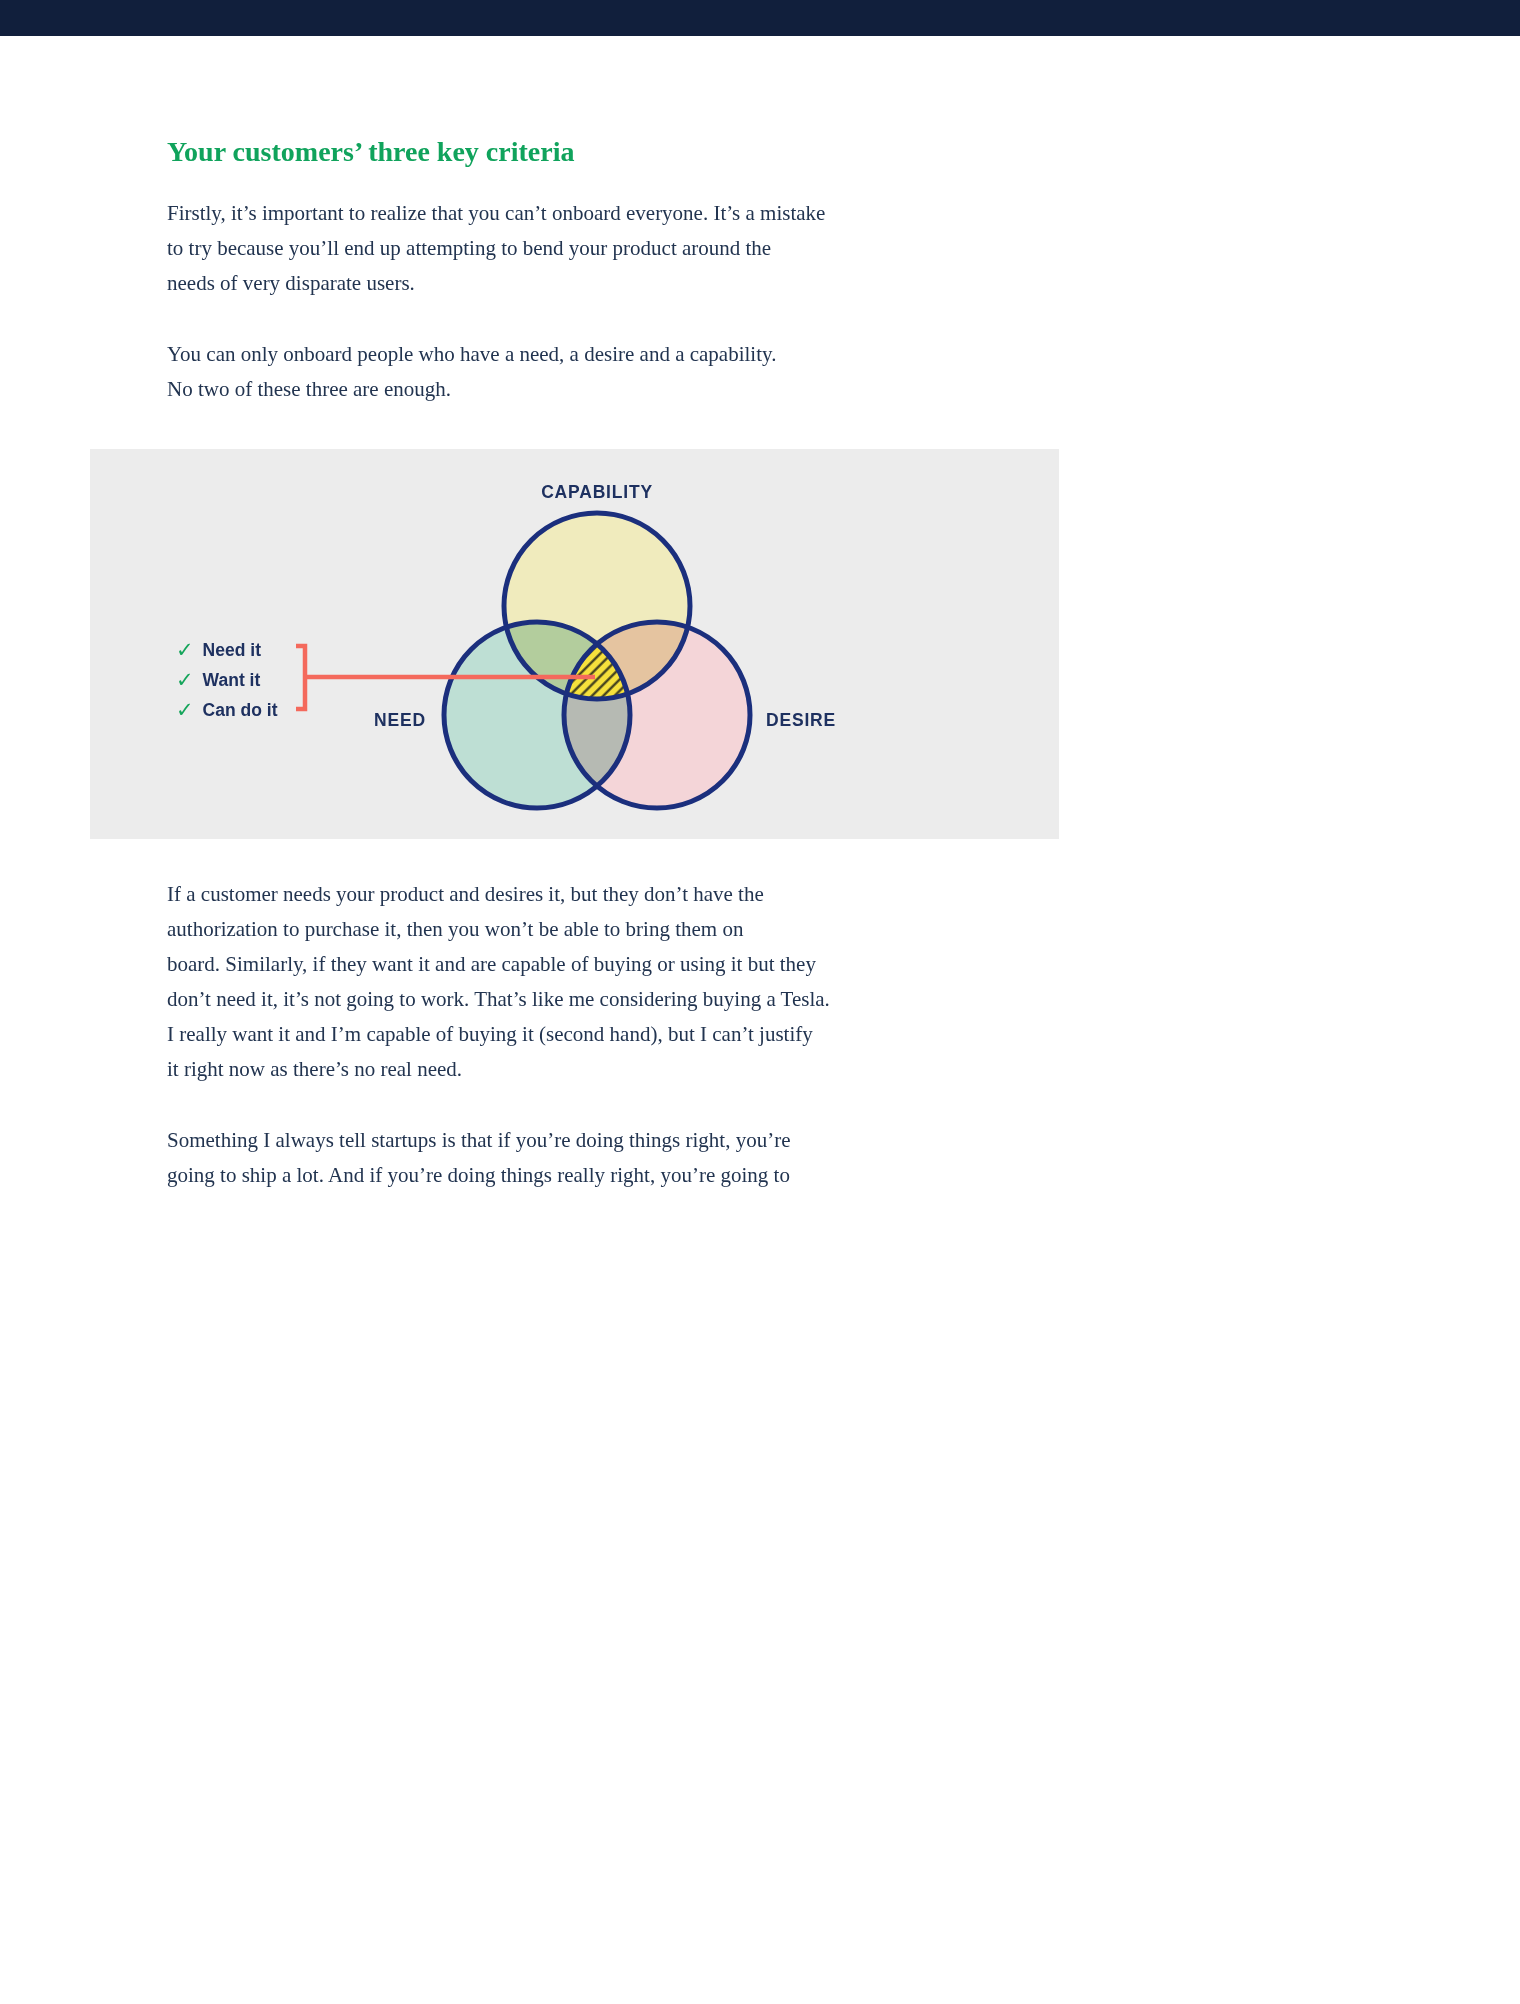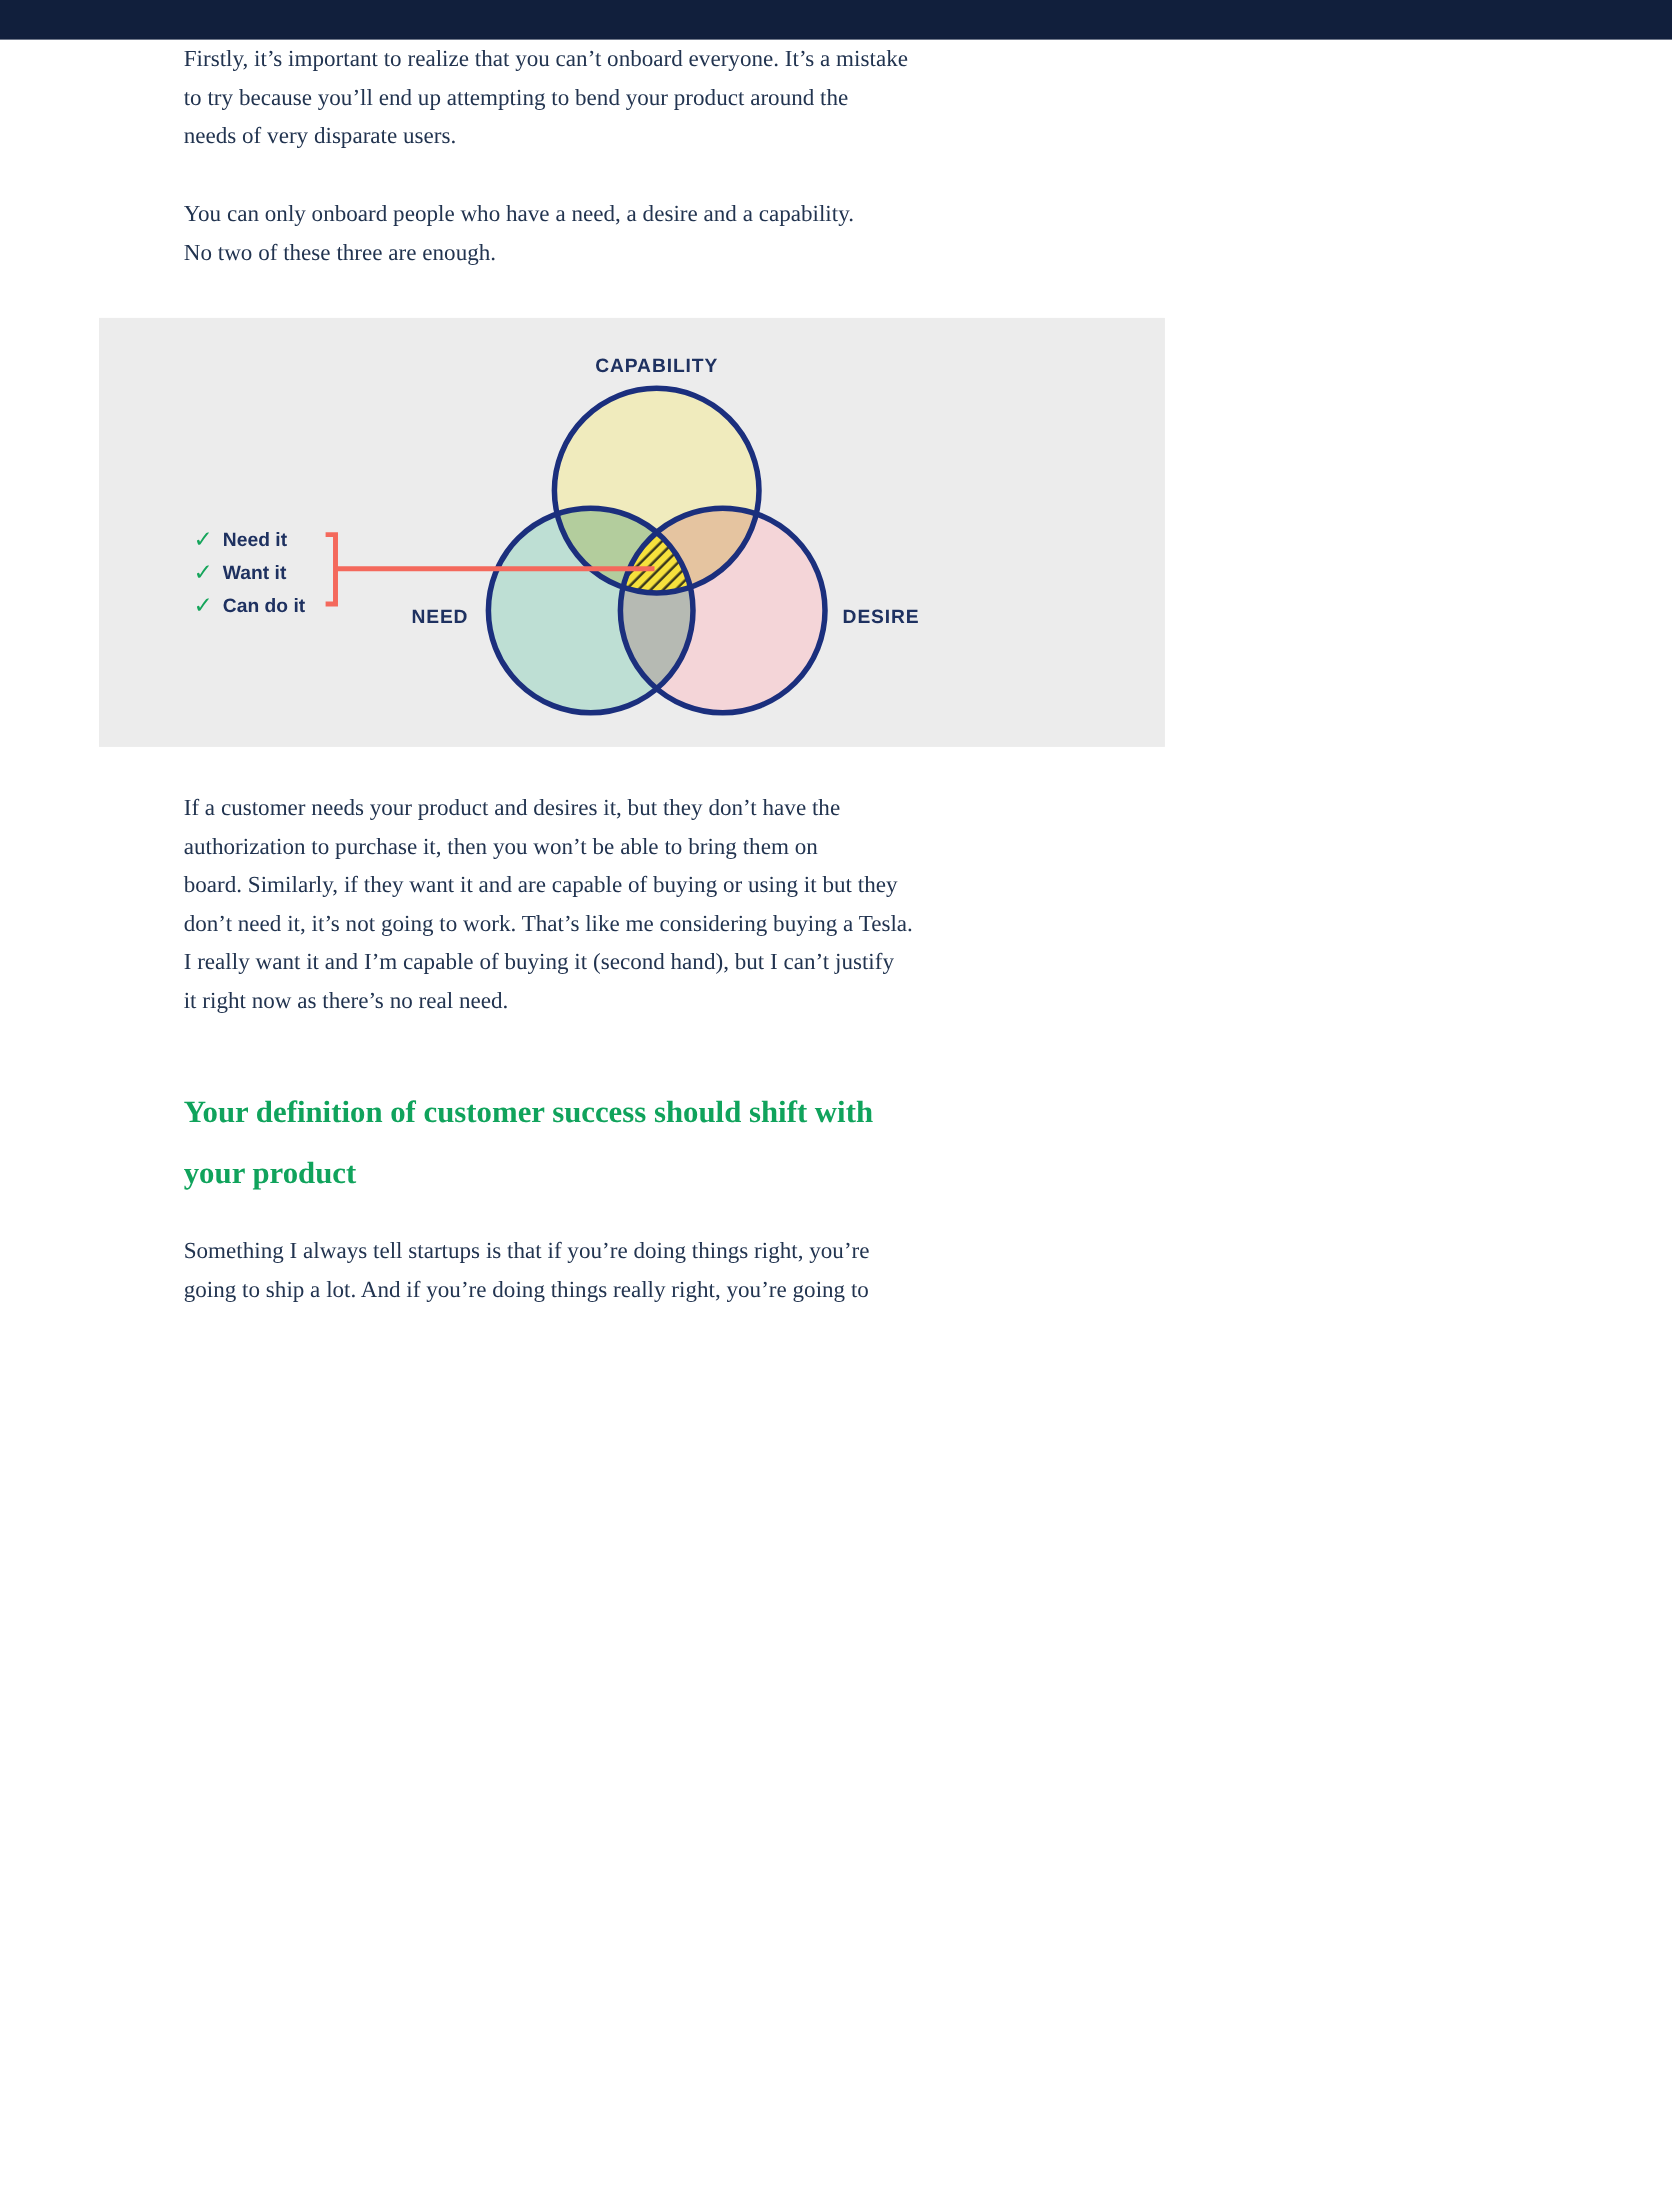--- a/index.html
+++ b/index.html
@@ -111,20 +111,21 @@
   .iso { isolation: isolate; }
   .blend { mix-blend-mode: multiply; }
 </style>
 </head>
 <body>
 
 <div class="top-bar"></div>
 
 <main class="content">
 
+  <h1 class="green-heading heading-1">Your customers’ three key criteria</h1>
 
   <p class="body">Firstly, it’s important to realize that you can’t onboard everyone. It’s a mistake
 to try because you’ll end up attempting to bend your product around the
 needs of very disparate users.</p>
 
   <p class="body">You can only onboard people who have a need, a desire and a capability.
 No two of these three are enough.</p>
 
   <figure class="venn-figure" style="margin-left:-77px;">
 
@@ -188,19 +189,17 @@
   </figure>
 
   <p class="body">If a customer needs your product and desires it, but they don’t have the
 authorization to purchase it, then you won’t be able to bring them on
 board. Similarly, if they want it and are capable of buying or using it but they
 don’t need it, it’s not going to work. That’s like me considering buying a Tesla.
 I really want it and I’m capable of buying it (second hand), but I can’t justify
 it right now as there’s no real need.</p>
 
 
-  <h2 class="green-heading heading-2">Your definition of customer success should shift with
-your product</h2>
 
   <p class="body">Something I always tell startups is that if you’re doing things right, you’re
 going to ship a lot. And if you’re doing things really right, you’re going to</p>
 
 </main>
 
 </body></html>

